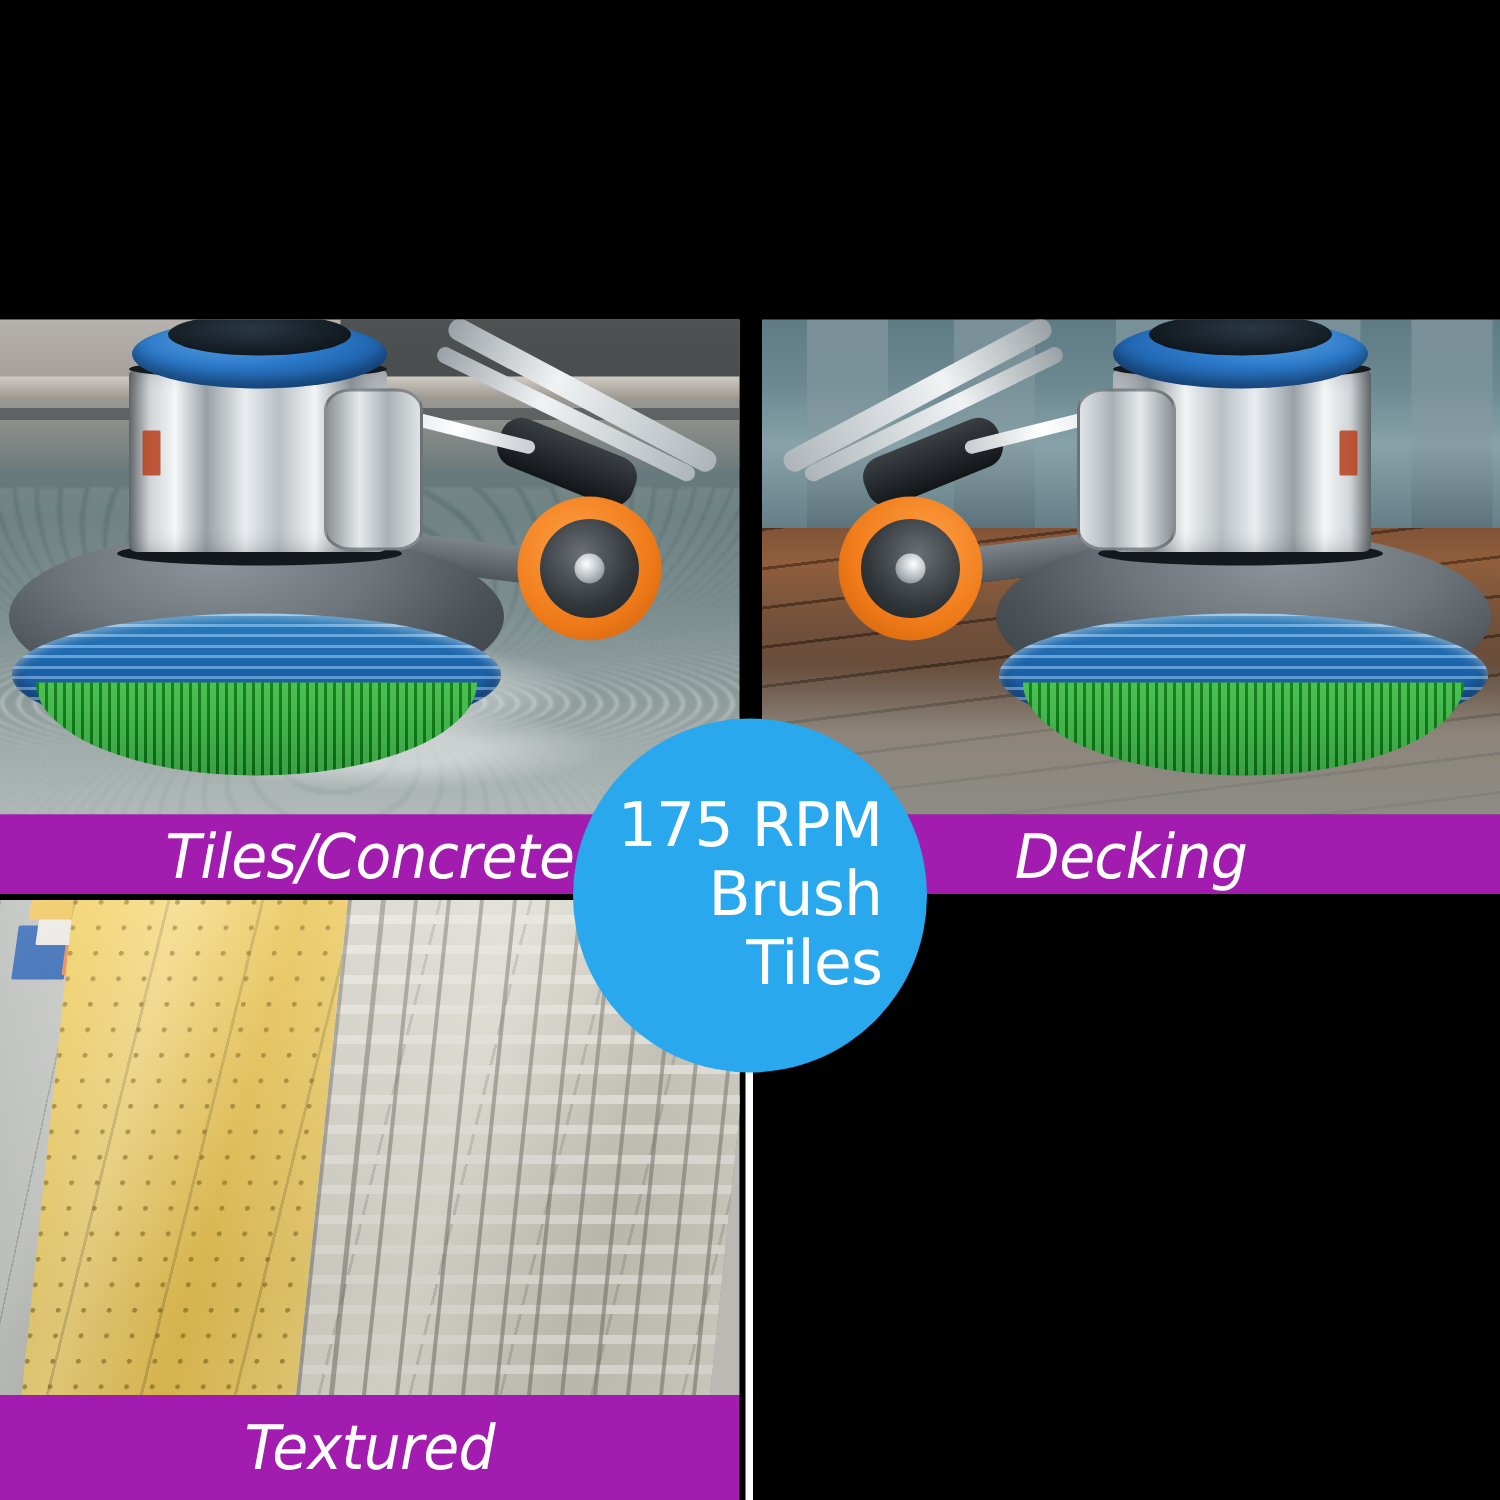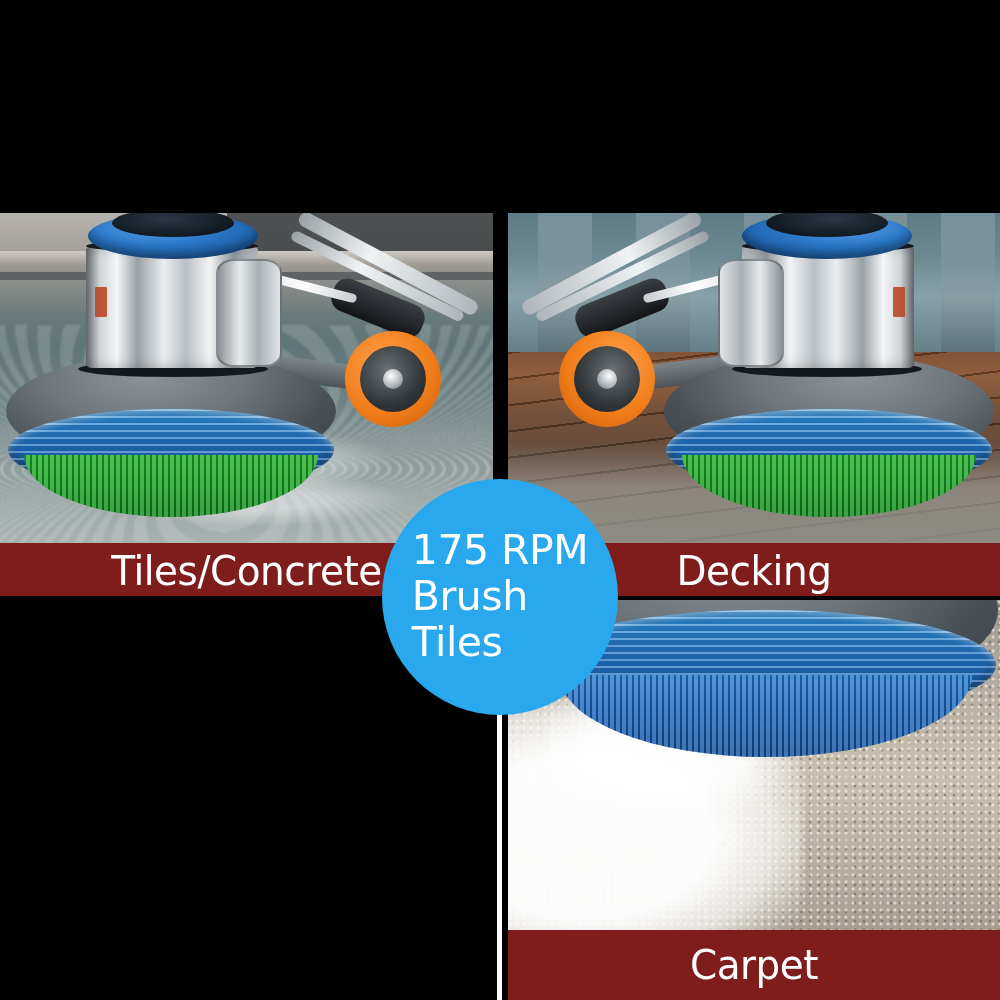--- a/index.html
+++ b/index.html
@@ -24,21 +24,21 @@
   .divider .red{position:absolute;left:309px;top:0;width:52px;height:9px;background:#e8222a;}
   .subhead{
     position:absolute;left:0;top:120px;width:1000px;text-align:center;
     color:#fff;font-weight:400;font-size:44px;line-height:1.05;
     font-family:"DejaVu Sans",sans-serif;letter-spacing:-0.5px;
     transform:scaleX(.94);transform-origin:50% 50%;
   }
 
   
   .grid{position:absolute;left:0;top:213px;width:1000px;height:787px;}
-  .cell{position:absolute;overflow:hidden;background:#7f1d1d;}
+  .cell{position:absolute;overflow:hidden;background:#a21caf;font-style:italic;}
   .cell .photo{position:absolute;left:0;top:0;right:0;overflow:hidden;}
   .caption{
     position:absolute;left:0;width:100%;text-align:center;color:#fff;
     font-family:"DejaVu Sans",sans-serif;font-weight:400;font-size:41px;
     letter-spacing:-0.5px;line-height:1;
     transform:scaleX(.95);transform-origin:50% 50%;
   }
   .cell-tl{left:0;top:0;width:493px;height:383px;}
   .cell-tr{left:508px;top:0;width:492px;height:383px;}
   .cell-bl{left:0;top:387px;width:493px;height:400px;}
@@ -156,21 +156,21 @@
     filter:blur(2px);}
   .foam2{position:absolute;left:8%;top:26%;width:52%;height:40%;
     background:radial-gradient(ellipse at 45% 50%, rgba(255,255,255,.85) 0 38%, rgba(255,255,255,0) 75%);
     filter:blur(3px);}
 
   
   .badge{
     position:absolute;left:382px;top:479px;width:236px;height:236px;border-radius:50%;
     background:#29a8ee;display:flex;align-items:center;justify-content:center;z-index:40;
   }
-  .badge-text{color:#fff;text-align:left;font-family:"DejaVu Sans",sans-serif;
+  .badge-text{color:#fff;text-align:right;font-family:"DejaVu Sans",sans-serif;
     font-size:41px;line-height:1.12;font-weight:400;letter-spacing:-0.5px;}
 </style>
 </head>
 <body>
 
 <div class="page">
 
 
   <div class="grid">
 
@@ -240,35 +240,36 @@
           <div class="m-bandtop" style="left:86px;top:27px;width:172px;height:12px;border-radius:50%;"></div>
           <div class="m-logo" style="left:95px;top:74px;width:12px;height:30px;"></div>
           <div class="m-can" style="left:216px;top:46px;width:62px;height:104px;"></div>
           <div class="m-cap" style="left:88px;top:0px;width:170px;height:46px;"></div>
           <div class="m-capface" style="left:112px;top:-4px;width:122px;height:28px;"></div>
         </div>
       </div>
       <div class="caption">Decking</div>
     </div>
 
-
-    <div class="cell cell-br">
+    <div class="cell cell-bl">
       <div class="photo">
-        <div class="carpet"></div>
-        <div class="foam"></div>
-        <div class="foam2"></div>
-
-        <div class="machine" style="left:-60px;top:-130px;width:560px;height:330px;">
-          <div class="m-shroud" style="left:80px;top:50px;width:470px;height:180px;"></div>
-          <div class="m-ring" style="left:86px;top:140px;width:462px;height:110px;"></div>
-          <div class="m-brush blue" style="left:112px;top:205px;width:412px;height:82px;"></div>
+        <div class="paving">
+          <div class="pav-walk"></div>
+          <div class="pav-chip" style="left:2%;top:5%;width:7%;height:11%;background:#2f66b5;transform:skewX(-8deg);"></div>
+          <div class="pav-chip" style="left:9%;top:2%;width:6%;height:13%;background:#e98a4e;transform:skewX(-8deg);"></div>
+          <div class="pav-chip" style="left:5%;top:3%;width:5%;height:6%;background:#eceae4;transform:skewX(-8deg);"></div>
+          <div class="pav-chip" style="left:4%;top:0%;width:10%;height:4%;background:#f0c659;transform:skewX(-8deg);"></div>
+          <div class="pav-yellow"></div>
+          <div class="pav-grey"></div>
+          <div class="pav-shade"></div>
         </div>
       </div>
-      <div class="caption">Carpet</div>
-    </div>
+      <div class="caption">Textured</div>
+    </div>
+
 
     <div class="vdivider"></div>
   </div>
 
   <div class="badge">
     <div class="badge-text">
       <div>175 RPM</div>
       <div>Brush</div>
       <div>Tiles</div>
     </div>

